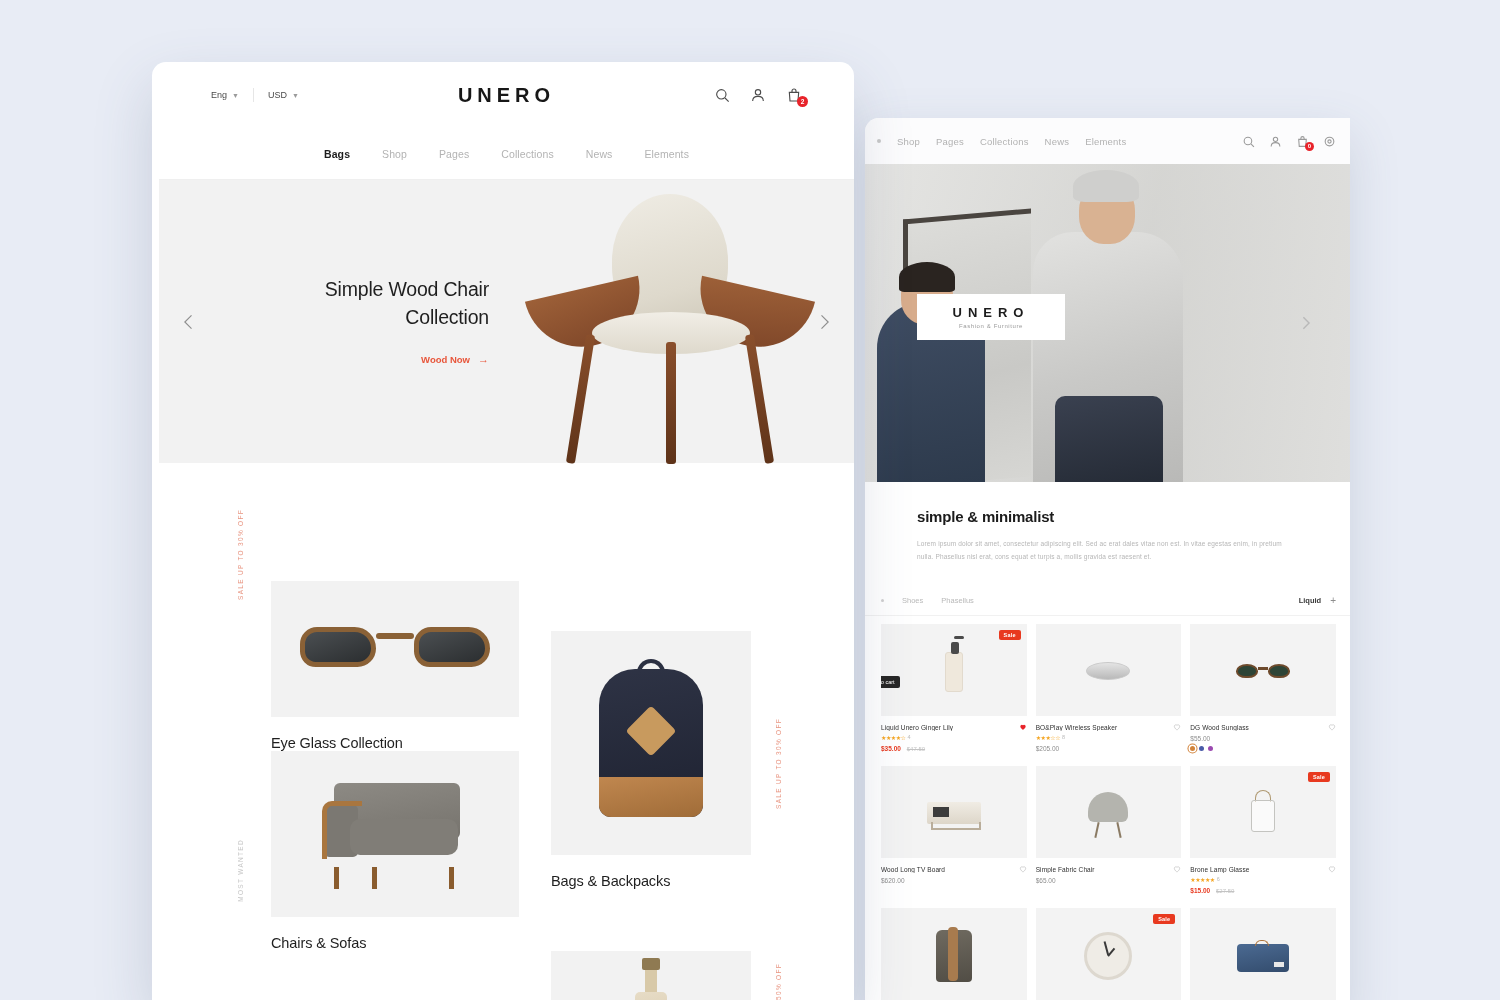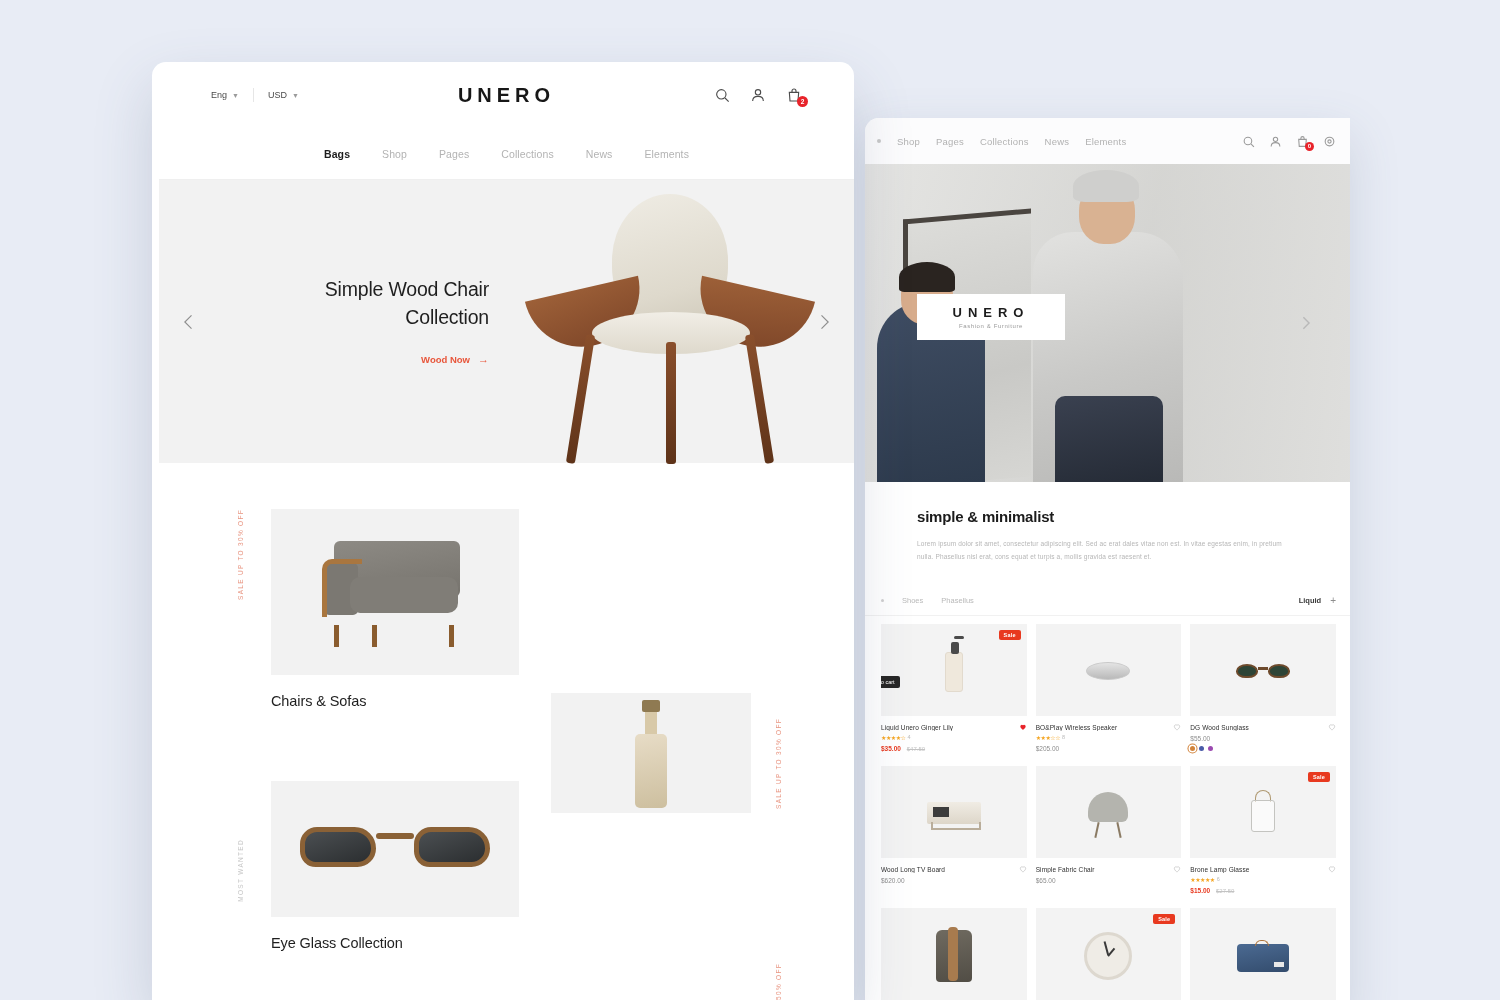--- a/index.html
+++ b/index.html
@@ -676,48 +676,59 @@
     </div>
 
     <div class="a-cats">
 
       <span class="vlabel sale" style="left:78px; top:46px;">SALE UP TO 30% OFF</span>
       <span class="vlabel gray" style="left:78px; top:376px;">MOST WANTED</span>
       <span class="vlabel sale" style="left:616px; top:255px;">SALE UP TO 30% OFF</span>
       <span class="vlabel sale" style="left:616px; top:500px;">50% OFF</span>
 
       <div class="cat-col-l">
+        <a href="#" class="cat-card" style="text-decoration:none;display:block;margin-top:72px">
+          <div class="cat-img" style="height:136px">
+            <div class="glasses">
+              <div class="lens l"></div>
+                <div class="bridge"></div>
+                <div class="lens r"></div>
+            </div>
+          </div>
+          <div class="cat-title">Eye Glass Collection</div>
+        </a>
+
         <a href="#" class="cat-card" style="text-decoration:none;display:block">
           <div class="cat-img" style="height:166px">
             <div class="sofa">
               <div class="back"></div>
                 <div class="arm"></div>
                 <div class="cush"></div>
                 <div class="wood"></div>
               <div class="lg a"></div>
                 <div class="lg b"></div>
                 <div class="lg c"></div>
             </div>
           </div>
           <div class="cat-title">Chairs &amp; Sofas</div>
         </a>
-
-        <a href="#" class="cat-card" style="text-decoration:none;display:block;margin-top:72px">
-          <div class="cat-img" style="height:136px">
-            <div class="glasses">
-              <div class="lens l"></div>
-                <div class="bridge"></div>
-                <div class="lens r"></div>
+      </div>
+
+      <div class="cat-col-r">
+        <a href="#" class="cat-card" style="text-decoration:none;display:block">
+          <div class="cat-img" style="height:224px">
+            <div class="backpack">
+              <div class="hdl"></div>
+                <div class="body"></div>
+                <div class="base"></div>
+                <div class="flap"></div>
             </div>
           </div>
-          <div class="cat-title">Eye Glass Collection</div>
+          <div class="cat-title">Bags &amp; Backpacks</div>
         </a>
-      </div>
-
-      <div class="cat-col-r">
 
         <div class="cat-img" style="height:120px;margin-top:62px">
           <div class="bottle-cat">
             <div class="b"></div>
               <div class="n"></div>
               <div class="c"></div>
           </div>
         </div>
       </div>
 

